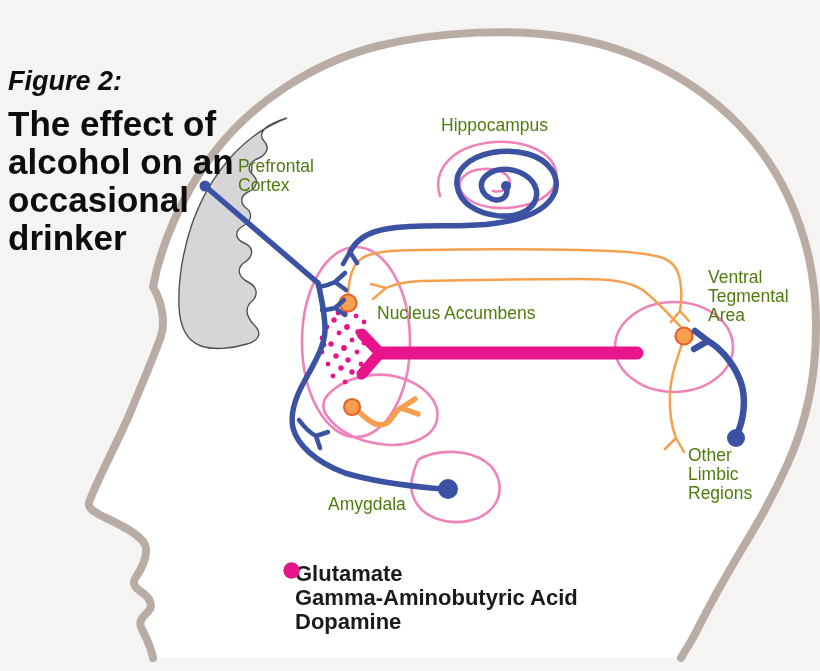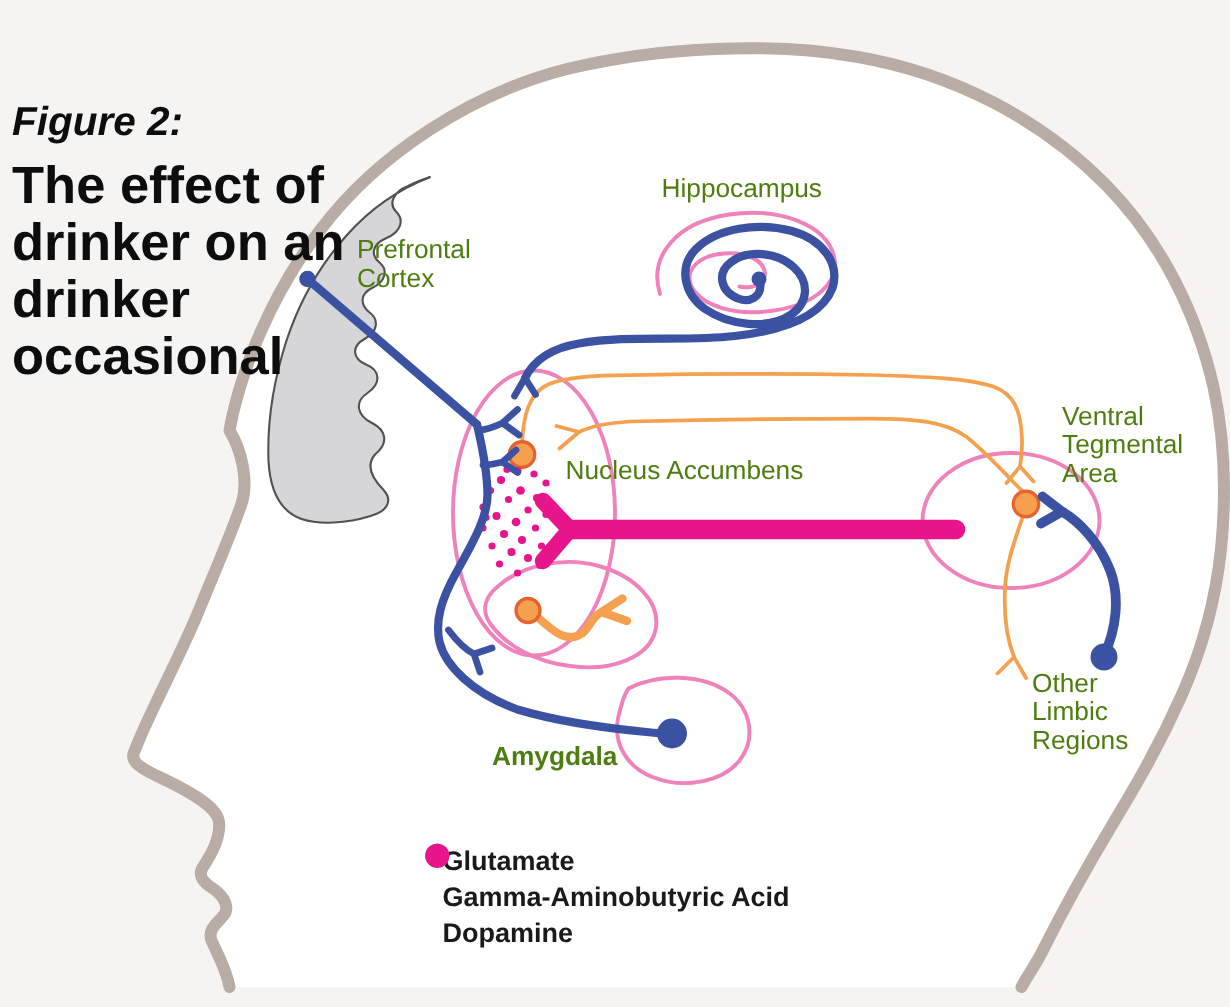--- a/index.html
+++ b/index.html
@@ -12,21 +12,21 @@
 
   .overlay{position:absolute;color:#4d7c0f;font-size:17.5px;line-height:19px;}
   .overlay div{white-space:nowrap;}
 
   .title-block{position:absolute;left:8px;top:66px;color:#0d0d0d;}
   .title-figure{font-style:italic;font-weight:bold;font-size:27px;margin-bottom:8px;}
   .title-line{font-weight:bold;font-size:35px;line-height:38px;white-space:nowrap;}
 
   .legend{position:absolute;left:283px;top:562px;}
   .legend-row{display:flex;align-items:center;height:24px;}
-  .legend-label{margin-left:12px;font-size:18px;font-weight:bold;color:#1a1a1a;white-space:nowrap;}
+  .legend-label{margin-left:12px;font-size:22px;font-weight:bold;color:#1a1a1a;white-space:nowrap;}
 </style>
 </head>
 <body>
 
 <div id="app">
 
   <svg width="820" height="671" viewBox="0 0 820 671">
 
     <path stroke="none" d="M153,658 C151,646 144,634 141,627 C138,619 146,615 150,609 C153,603 148,596 140,591 C134,587 132,582 136,577 C141,569 147,559 146,548 C145,539 132,530 104,517 C92,511 86,507 90,500 C98,478 120,438 133,406 C141,386 153,359 161,336 C166,321 161,300 153,287 C160,248 181,196 213,154 C252,102 315,62 378,46 C440,31 515,28 572,38 C636,49 695,80 738,124 C775,162 798,210 809,258 C816,290 818,325 814,366 C810,404 800,436 788,463 C772,499 757,524 742,549 C724,579 706,612 695,634 C690,644 684,652 681,658 Z" fill="#ffffff"></path>
 
@@ -101,23 +101,23 @@
       <circle cx="205" cy="186" r="5.5"></circle>
       <circle cx="506" cy="186" r="5"></circle>
       <circle cx="448" cy="489" r="10"></circle>
       <circle cx="736" cy="438" r="9"></circle>
     </g>
   </svg>
 
   <div class="title-block">
     <div class="title-figure">Figure 2:</div>
     <div class="title-line">The effect of</div>
-    <div class="title-line">drinker on an</div>
+    <div class="title-line">alcohol on an</div>
+    <div class="title-line">occasional</div>
     <div class="title-line">drinker</div>
-    <div class="title-line">occasional</div>
   </div>
 
   <div class="overlay" style="left:238px;top:157px;">
     <div>Prefrontal</div>
     <div>Cortex</div>
   </div>
   <div class="overlay" style="left:441px;top:116px;">
     <div>Hippocampus</div>
   </div>
   <div class="overlay" style="left:377px;top:304px;">
@@ -126,21 +126,21 @@
   <div class="overlay" style="left:708px;top:268px;">
     <div>Ventral</div>
     <div>Tegmental</div>
     <div>Area</div>
   </div>
   <div class="overlay" style="left:688px;top:446px;">
     <div>Other</div>
     <div>Limbic</div>
     <div>Regions</div>
   </div>
-  <div class="overlay" style="left:328px;top:495px;font-weight:bold;">
+  <div class="overlay" style="left:328px;top:495px;">
     <div>Amygdala</div>
   </div>
 
   <div class="legend">
     <div class="legend-row">
       <svg width="17" height="17">
         <circle cx="8.5" cy="8.5" r="8" fill="#4457a6"></circle>
       </svg>
       <span class="legend-label">Glutamate</span>
     </div>

